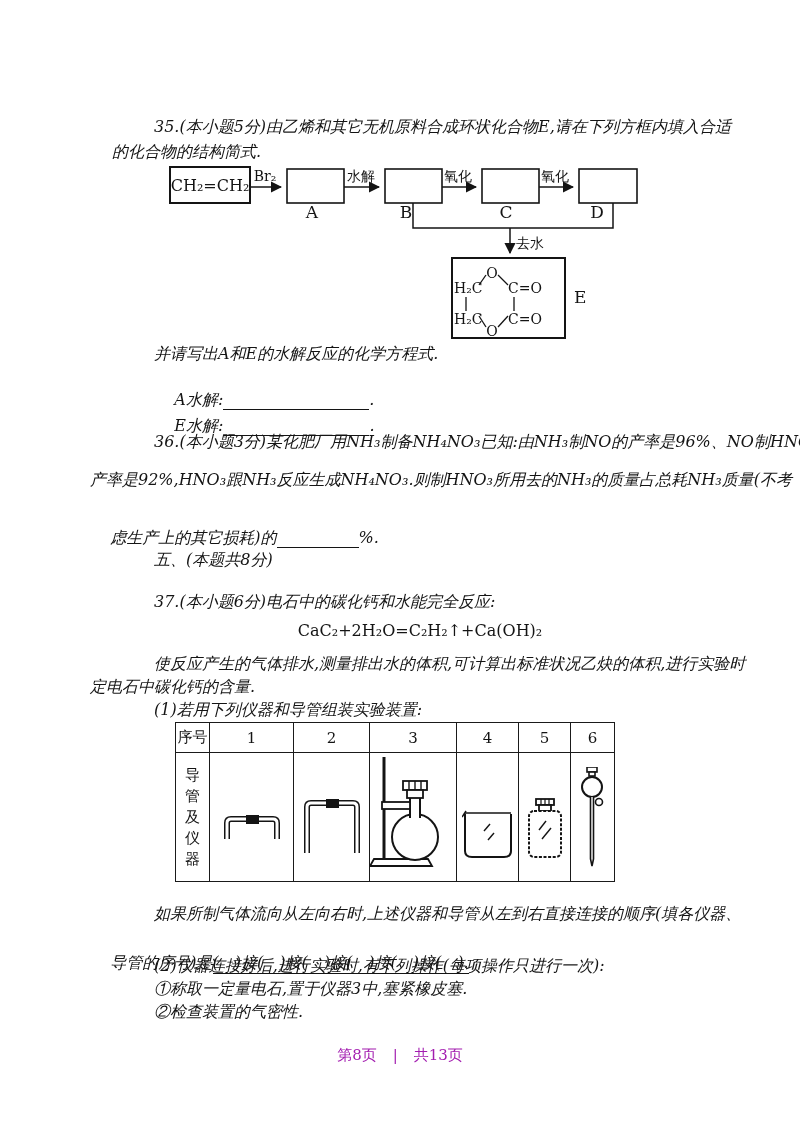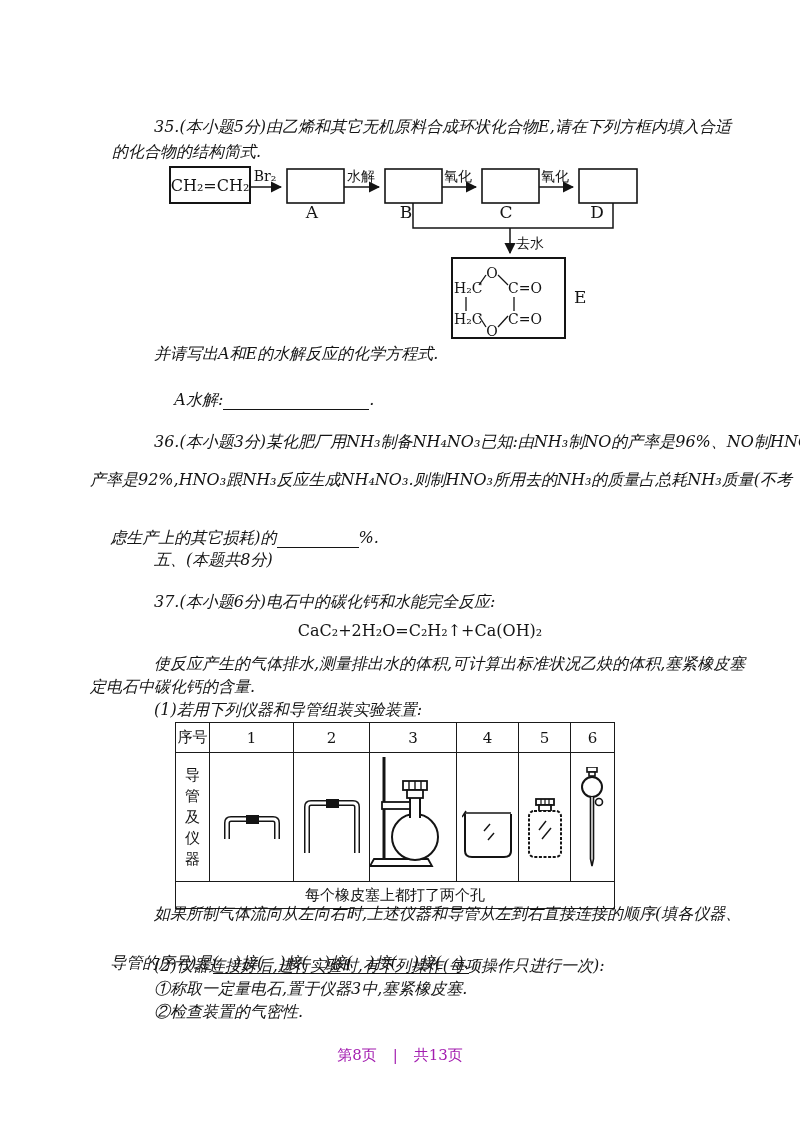--- a/index.html
+++ b/index.html
@@ -81,32 +81,35 @@
         <line x1="389" y1="156" x2="396" y2="167"></line>
         <line x1="408" y1="167" x2="418" y2="156"></line>
       </g>
     </g>
   </svg>
 
   <div class="ln" style="left:154px;top:344px;">并请写出A和E的水解反应的化学方程式.</div>
   <div class="ln" style="left:154px;top:370px;">
     <span>A水解:</span><span class="blank" style="width:146px;"></span><span>.</span>
   </div>
+  <div class="ln" style="left:154px;top:396px;">
+    <span>E水解:</span><span class="blank" style="width:146px;"></span><span>.</span>
+  </div>
 
   <div class="ln" style="left:154px;top:432px;">36.(本小题3分)某化肥厂用NH₃制备NH₄NO₃已知:由NH₃制NO的产率是96%、NO制HNO₃的</div>
   <div class="ln" style="left:90px;top:470px;">产率是92%,HNO₃跟NH₃反应生成NH₄NO₃.则制HNO₃所用去的NH₃的质量占总耗NH₃质量(不考</div>
   <div class="ln" style="left:90px;top:508px;">
     <span>虑生产上的其它损耗)的</span><span class="blank" style="width:82px;"></span><span>%.</span>
   </div>
 
   <div class="ln" style="left:154px;top:550px;">五、(本题共8分)</div>
 
   <div class="ln" style="left:154px;top:592px;">37.(本小题6分)电石中的碳化钙和水能完全反应:</div>
   <div class="center-ln" style="left:90px;top:621px;width:660px;">CaC₂+2H₂O=C₂H₂↑+Ca(OH)₂</div>
-  <div class="ln" style="left:154px;top:654px;">使反应产生的气体排水,测量排出水的体积,可计算出标准状况乙炔的体积,塞紧橡皮塞</div>
+  <div class="ln" style="left:154px;top:654px;">使反应产生的气体排水,测量排出水的体积,可计算出标准状况乙炔的体积,进行实验时</div>
   <div class="ln" style="left:90px;top:677px;">定电石中碳化钙的含量.</div>
   <div class="ln" style="left:154px;top:700px;">(1)若用下列仪器和导管组装实验装置:</div>
 
   <table class="appt">
     <colgroup>
       <col style="width:34px">
         <col style="width:84px">
         <col style="width:76px">
         <col style="width:86px">
       <col style="width:62px">
@@ -197,23 +200,20 @@
         <svg width="34" height="100" viewBox="0 0 34 100" style="margin-bottom:14px;">
           <rect x="11" y="0" width="10" height="5" fill="#ffffff" stroke="#141414" stroke-width="1.6"></rect>
           <rect x="13" y="5" width="6" height="4" fill="#ffffff" stroke="#141414" stroke-width="1.6"></rect>
           <circle cx="16" cy="20" r="10" fill="#ffffff" stroke="#141414" stroke-width="2"></circle>
           <path d="M14.5,30 L14.5,92 L16,99 L17.5,92 L17.5,30" fill="#ffffff" stroke="#141414" stroke-width="1.6"></path>
           <circle cx="23" cy="35" r="3.5" fill="#ffffff" stroke="#141414" stroke-width="1.6"></circle>
         </svg>
       </div>
           </td>
     </tr>
-    <tr class="noterow">
-      <td colspan="7">每个橡皮塞上都打了两个孔</td>
-    </tr>
   </tbody>
     </table>
 
   <div class="ln" style="left:154px;top:904px;">如果所制气体流向从左向右时,上述仪器和导管从左到右直接连接的顺序(填各仪器、</div>
   <div class="ln" style="left:90px;top:933px;">
     <span>导管的序号)是</span><span class="useq">(　)接(　)接(　)接(　)接(　)接(　).</span>
   </div>
   <div class="ln" style="left:154px;top:956px;">(2)仪器连接好后,进行实验时,有下列操作(每项操作只进行一次):</div>
   <div class="ln" style="left:154px;top:979px;">①称取一定量电石,置于仪器3中,塞紧橡皮塞.</div>
   <div class="ln" style="left:154px;top:1002px;">②检查装置的气密性.</div>

